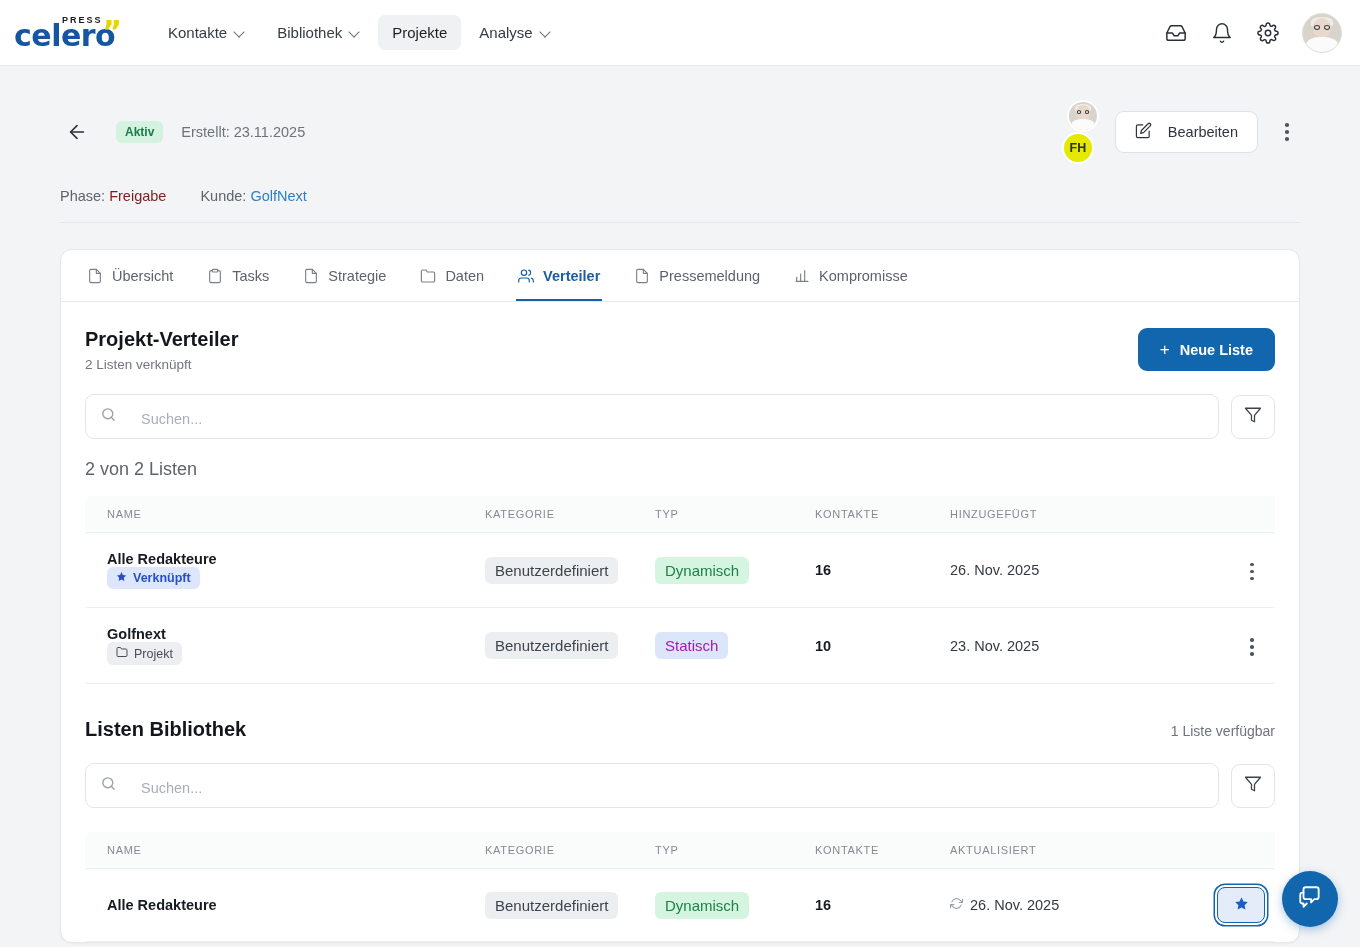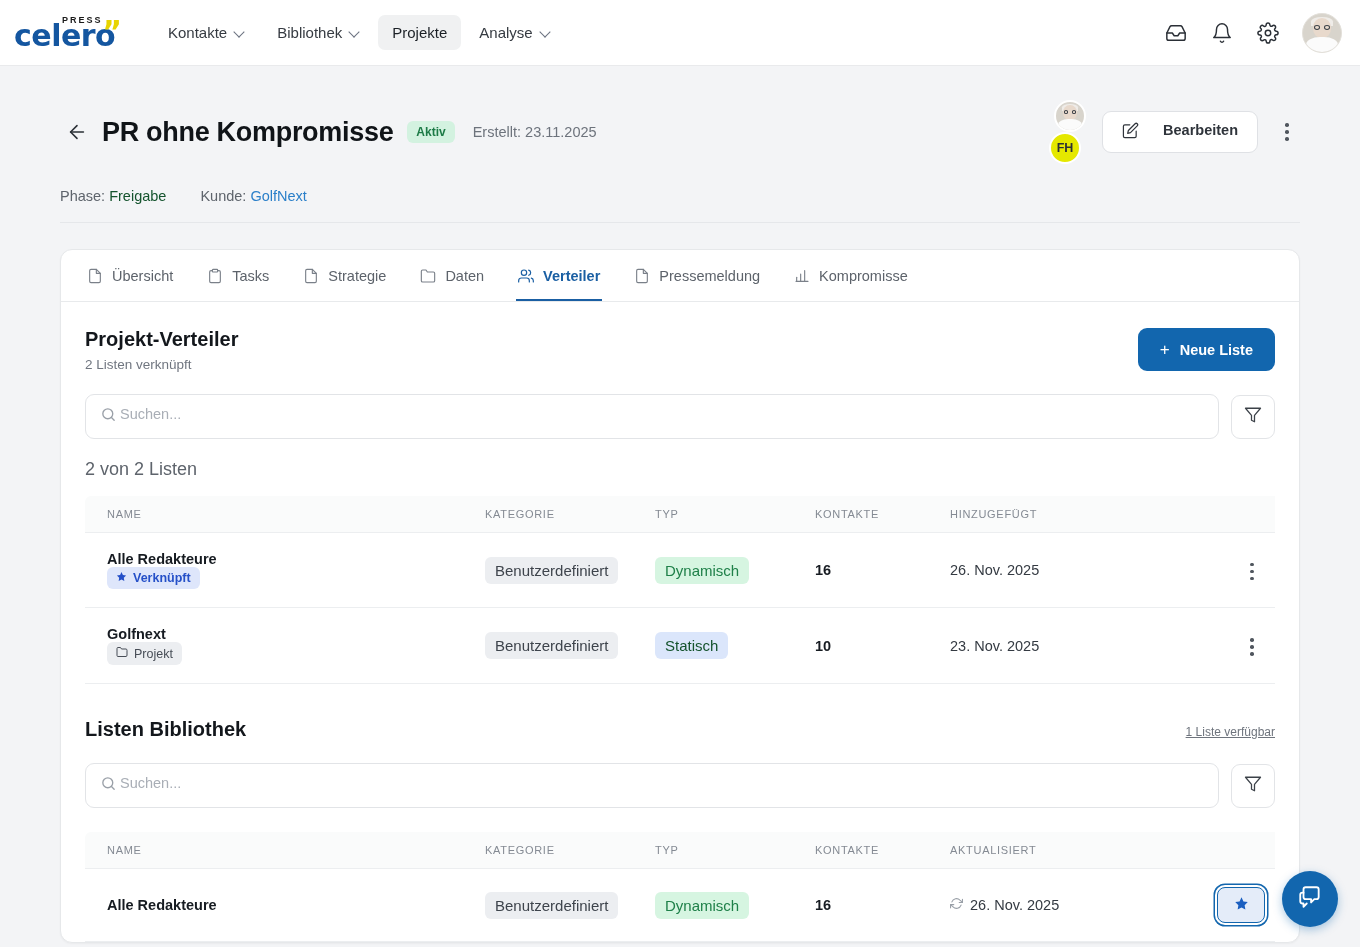--- a/index.html
+++ b/index.html
@@ -140,44 +140,44 @@
     background: #d8d4cc; position: relative;
   }
   .ag-initials {
     width: 32px; height: 32px; border-radius: 50%;
     border: 2px solid #ffffff; margin-left: -10px;
     background: #e5e800; color: #2d3035;
     font-size: 12.5px; font-weight: bold;
     display: flex; align-items: center; justify-content: center;
   }
   .btn-edit {
-    display: flex; align-items: flex-start; gap: 24px;
+    display: flex; align-items: center; gap: 16px;
     background: #ffffff;
     border: 1px solid #dfe1e5;
     border-radius: 9px;
     padding: 10px 19px;
-    font-size: 14.5px; font-weight: bold;
+    font-size: 14.5px; font-weight: normal;
     color: #2f343b;
     cursor: pointer;
   }
   .kebab {
     width: 26px; height: 30px; cursor: pointer;
     display: flex; flex-direction: column; align-items: center;
     justify-content: center; gap: 3.5px;
   }
   .kebab i { width: 3.5px; height: 3.5px; border-radius: 50%; background: #50565e; display: block; }
 
   .metarow {
     display: flex; align-items: center; gap: 34px;
     font-size: 14.5px;
     padding-bottom: 18px;
     border-bottom: 1px solid #e5e7ea;
   }
   .metarow .lbl { color: #5e646c; }
-  .metarow .val { color: #14532d; }
+  .metarow .val { color: #7f1d1d; }
   .metarow .link { color: #2a7fc9; cursor: pointer; }
 
   
   .card {
     margin-top: 26px;
     background: #ffffff;
     border: 1px solid #e6e8ea;
     border-radius: 12px;
     box-shadow: 0 1px 2px rgba(16,20,26,.04);
   }
@@ -212,21 +212,21 @@
     padding: 13px 22px;
     font-size: 14.5px; font-weight: bold;
     display: flex; align-items: center; gap: 10px;
     cursor: pointer;
   }
   .btn-primary .plus { font-size: 17px; font-weight: normal; line-height: 1; }
 
   .searchrow { display: flex; align-items: center; gap: 12px; margin-top: 22px; }
   .searchbox {
     flex: 1;
-    display: flex; align-items: flex-start; gap: 3px;
+    display: flex; align-items: flex-end; gap: 24px;
     border: 1px solid #e2e4e7;
     border-radius: 9px;
     padding: 11px 14px;
     background: #ffffff;
   }
   .searchbox input {
     border: none; outline: none; flex: 1;
     font-size: 14.5px; color: #1c2128;
     font-family: "Liberation Sans", sans-serif;
     background: transparent;
@@ -279,35 +279,35 @@
   .pill-projekt { background: #eceef1; color: #474d56; }
   .tag {
     display: inline-block;
     font-size: 15px;
     padding: 5px 10px;
     border-radius: 6px;
     text-align: right;
   }
   .tag-grey  { background: #eceef1; color: #3e444c; }
   .tag-green { background: #d6f5e1; color: #1f8049; }
-  .tag-blue  { background: #dbe6fb; color: #14532d; }
+  .tag-blue  { background: #dbe6fb; color: #a21caf; }
   .num { font-weight: bold; color: #171c22; }
   .date { color: #343a42; }
   .date-sync { display: inline-flex; align-items: center; gap: 7px; }
   .star-btn {
     width: 48px; height: 36px;
     border: 1.5px solid #1266ae;
     border-radius: 8px;
     background: #e4ecf9;
     display: inline-flex; align-items: center; justify-content: center;
     cursor: pointer;
     box-shadow: 0 0 0 2px #ffffff, 0 0 0 3.5px #1266ae;
   }
   .lib-head { display: flex; align-items: baseline; padding-top: 4px; }
-  .lib-avail { margin-left: auto; font-size: 12px; color: #6e747d; text-decoration: underline; }
+  .lib-avail { margin-left: auto; font-size: 14px; color: #6e747d; }
 
   .chat-fab {
     position: fixed;
     right: 22px; bottom: 20px;
     width: 56px; height: 56px;
     border-radius: 50%;
     background: #1266ae;
     display: flex; align-items: center; justify-content: center;
     cursor: pointer;
     box-shadow: 0 3px 10px rgba(18,102,174,.35);
@@ -375,21 +375,20 @@
 
 <div class="page">
 
   <div class="titlebar">
     <div class="back-btn">
       <svg width="22" height="22" viewBox="0 0 24 24" fill="none" stroke="#2a2f36" stroke-width="1.7" stroke-linecap="round" stroke-linejoin="round">
         <line x1="19" y1="12" x2="5" y2="12"></line>
           <polyline points="12 19 5 12 12 5"></polyline>
       </svg>
     </div>
-    <div class="proj-title">PR ohne Kompromisse</div>
     <div class="badge-aktiv">Aktiv</div>
     <div class="created">Erstellt: 23.11.2025</div>
 
     <div class="title-right">
       <div class="avatar-group">
         <div class="ag-av">
           <span class="face">
             <span class="hair"></span>
               <span class="head"></span>
             <span class="gl"></span>

